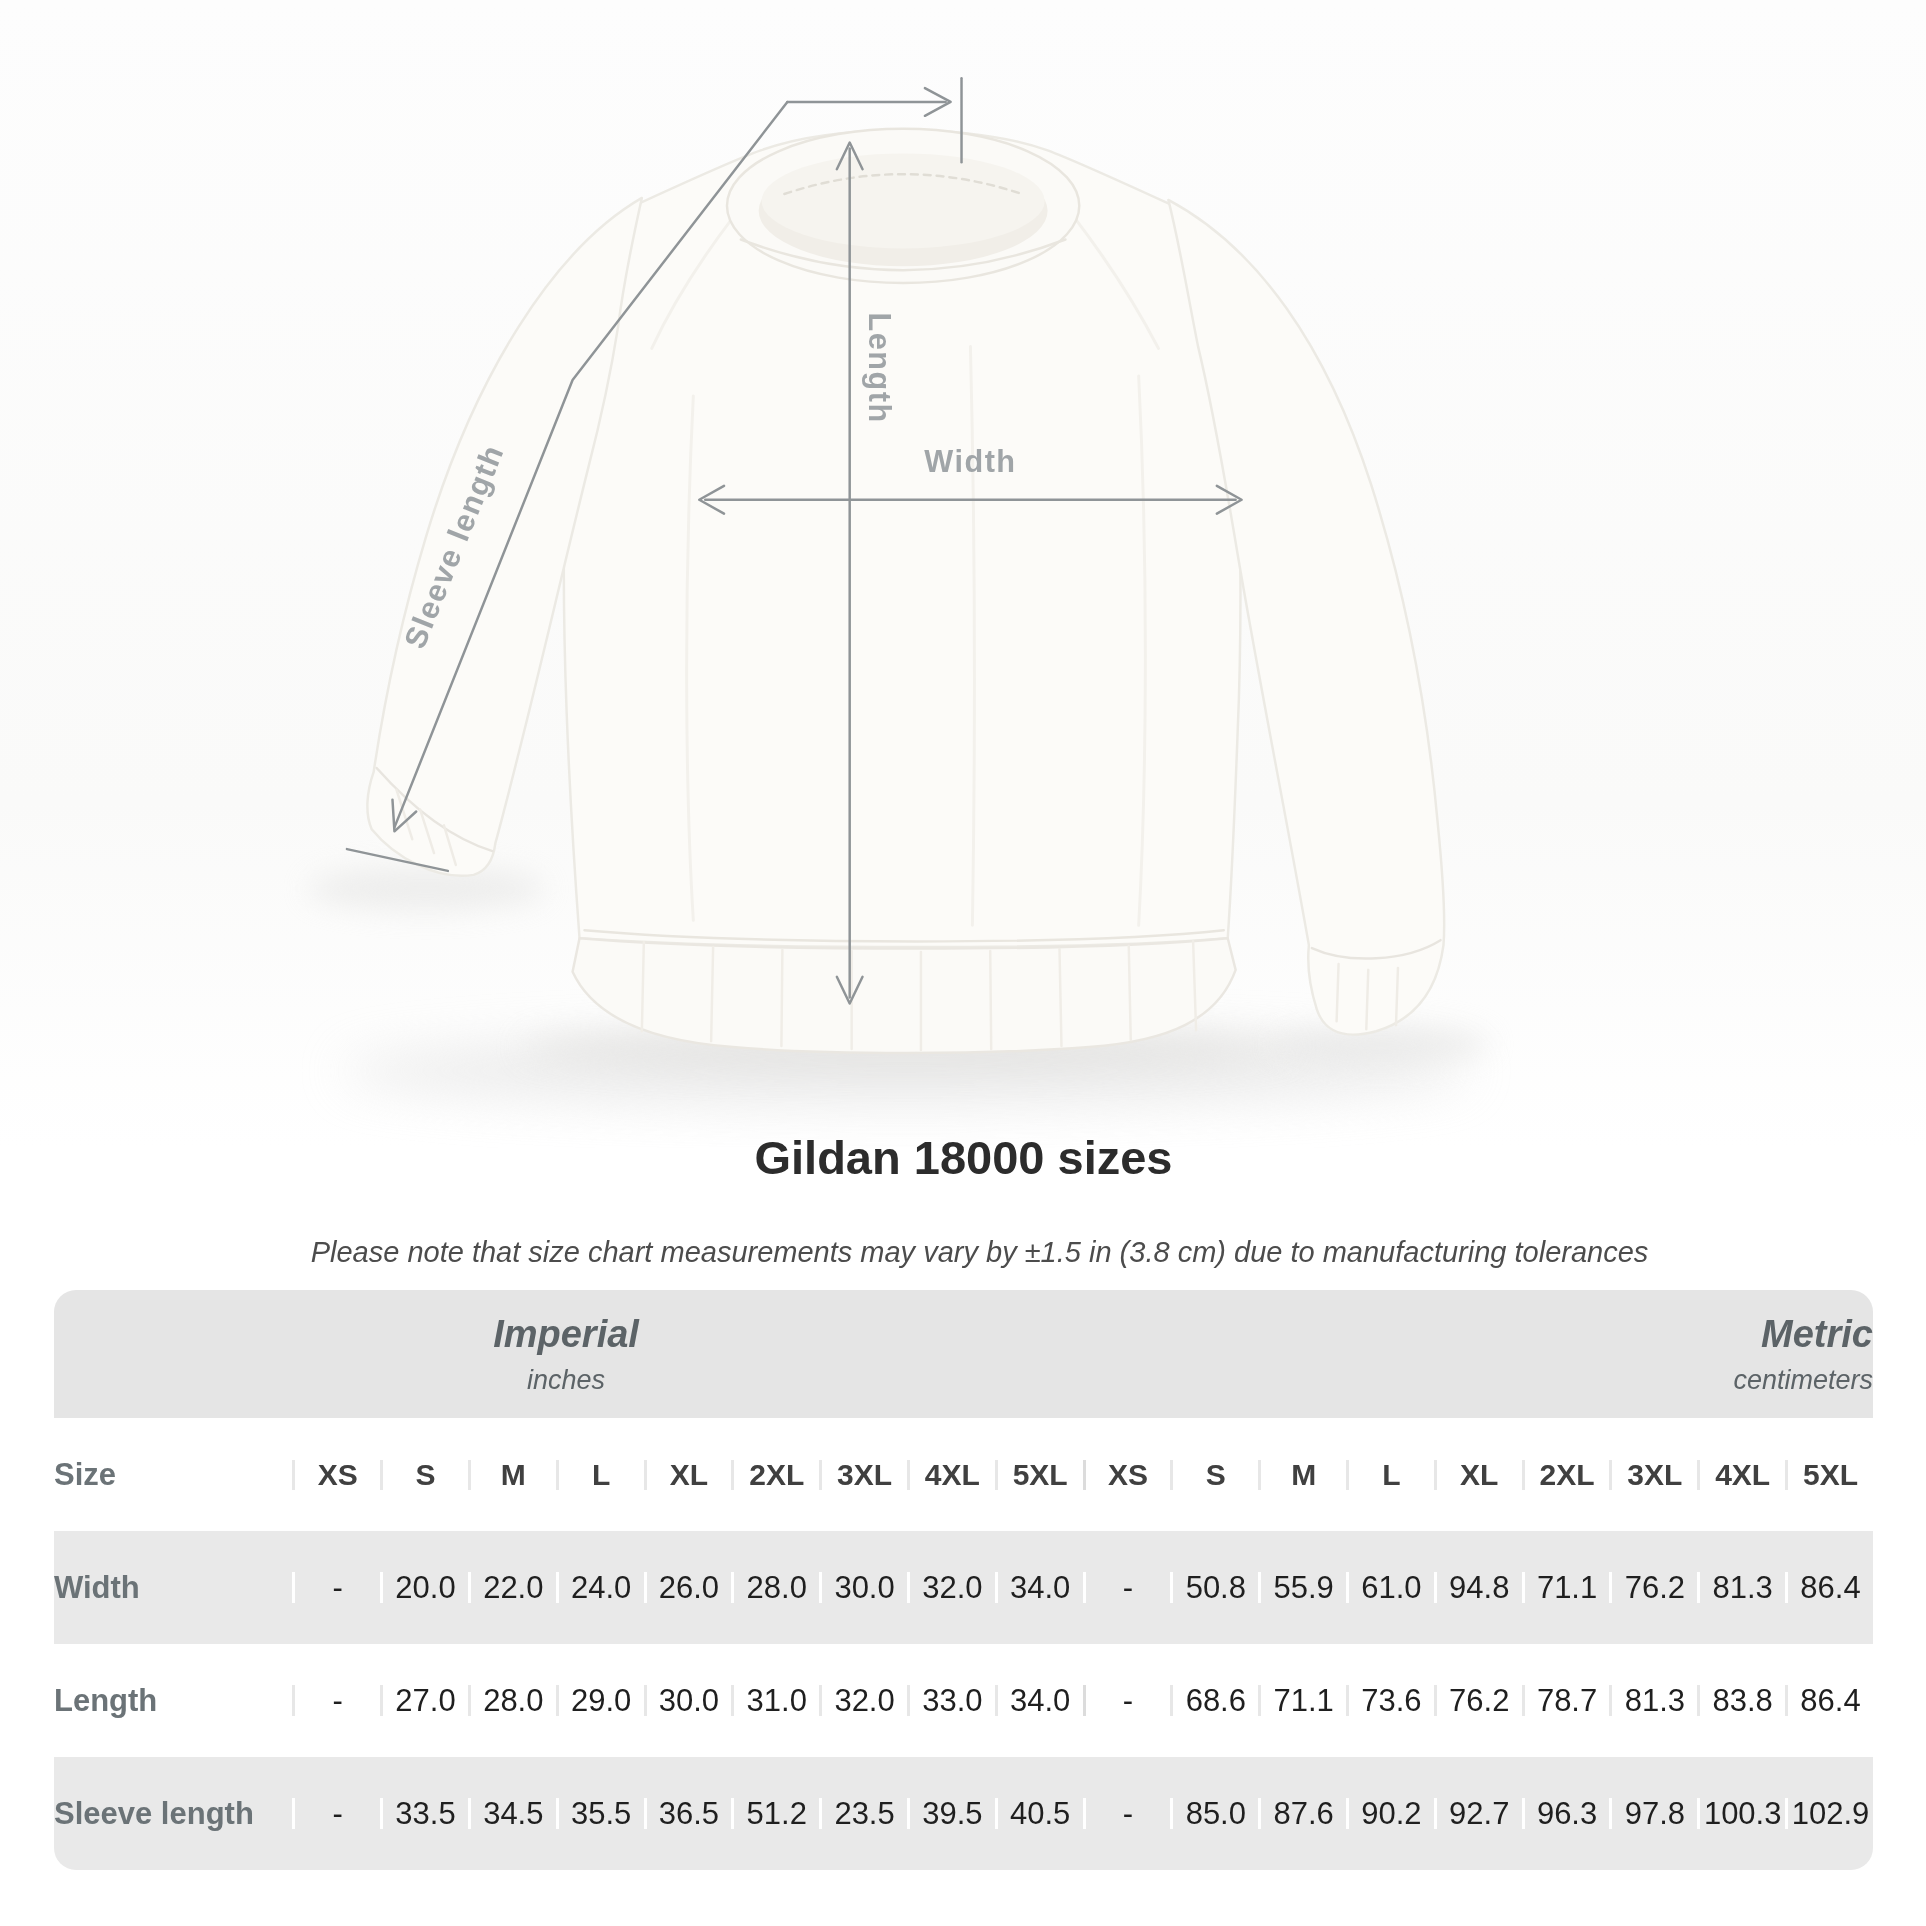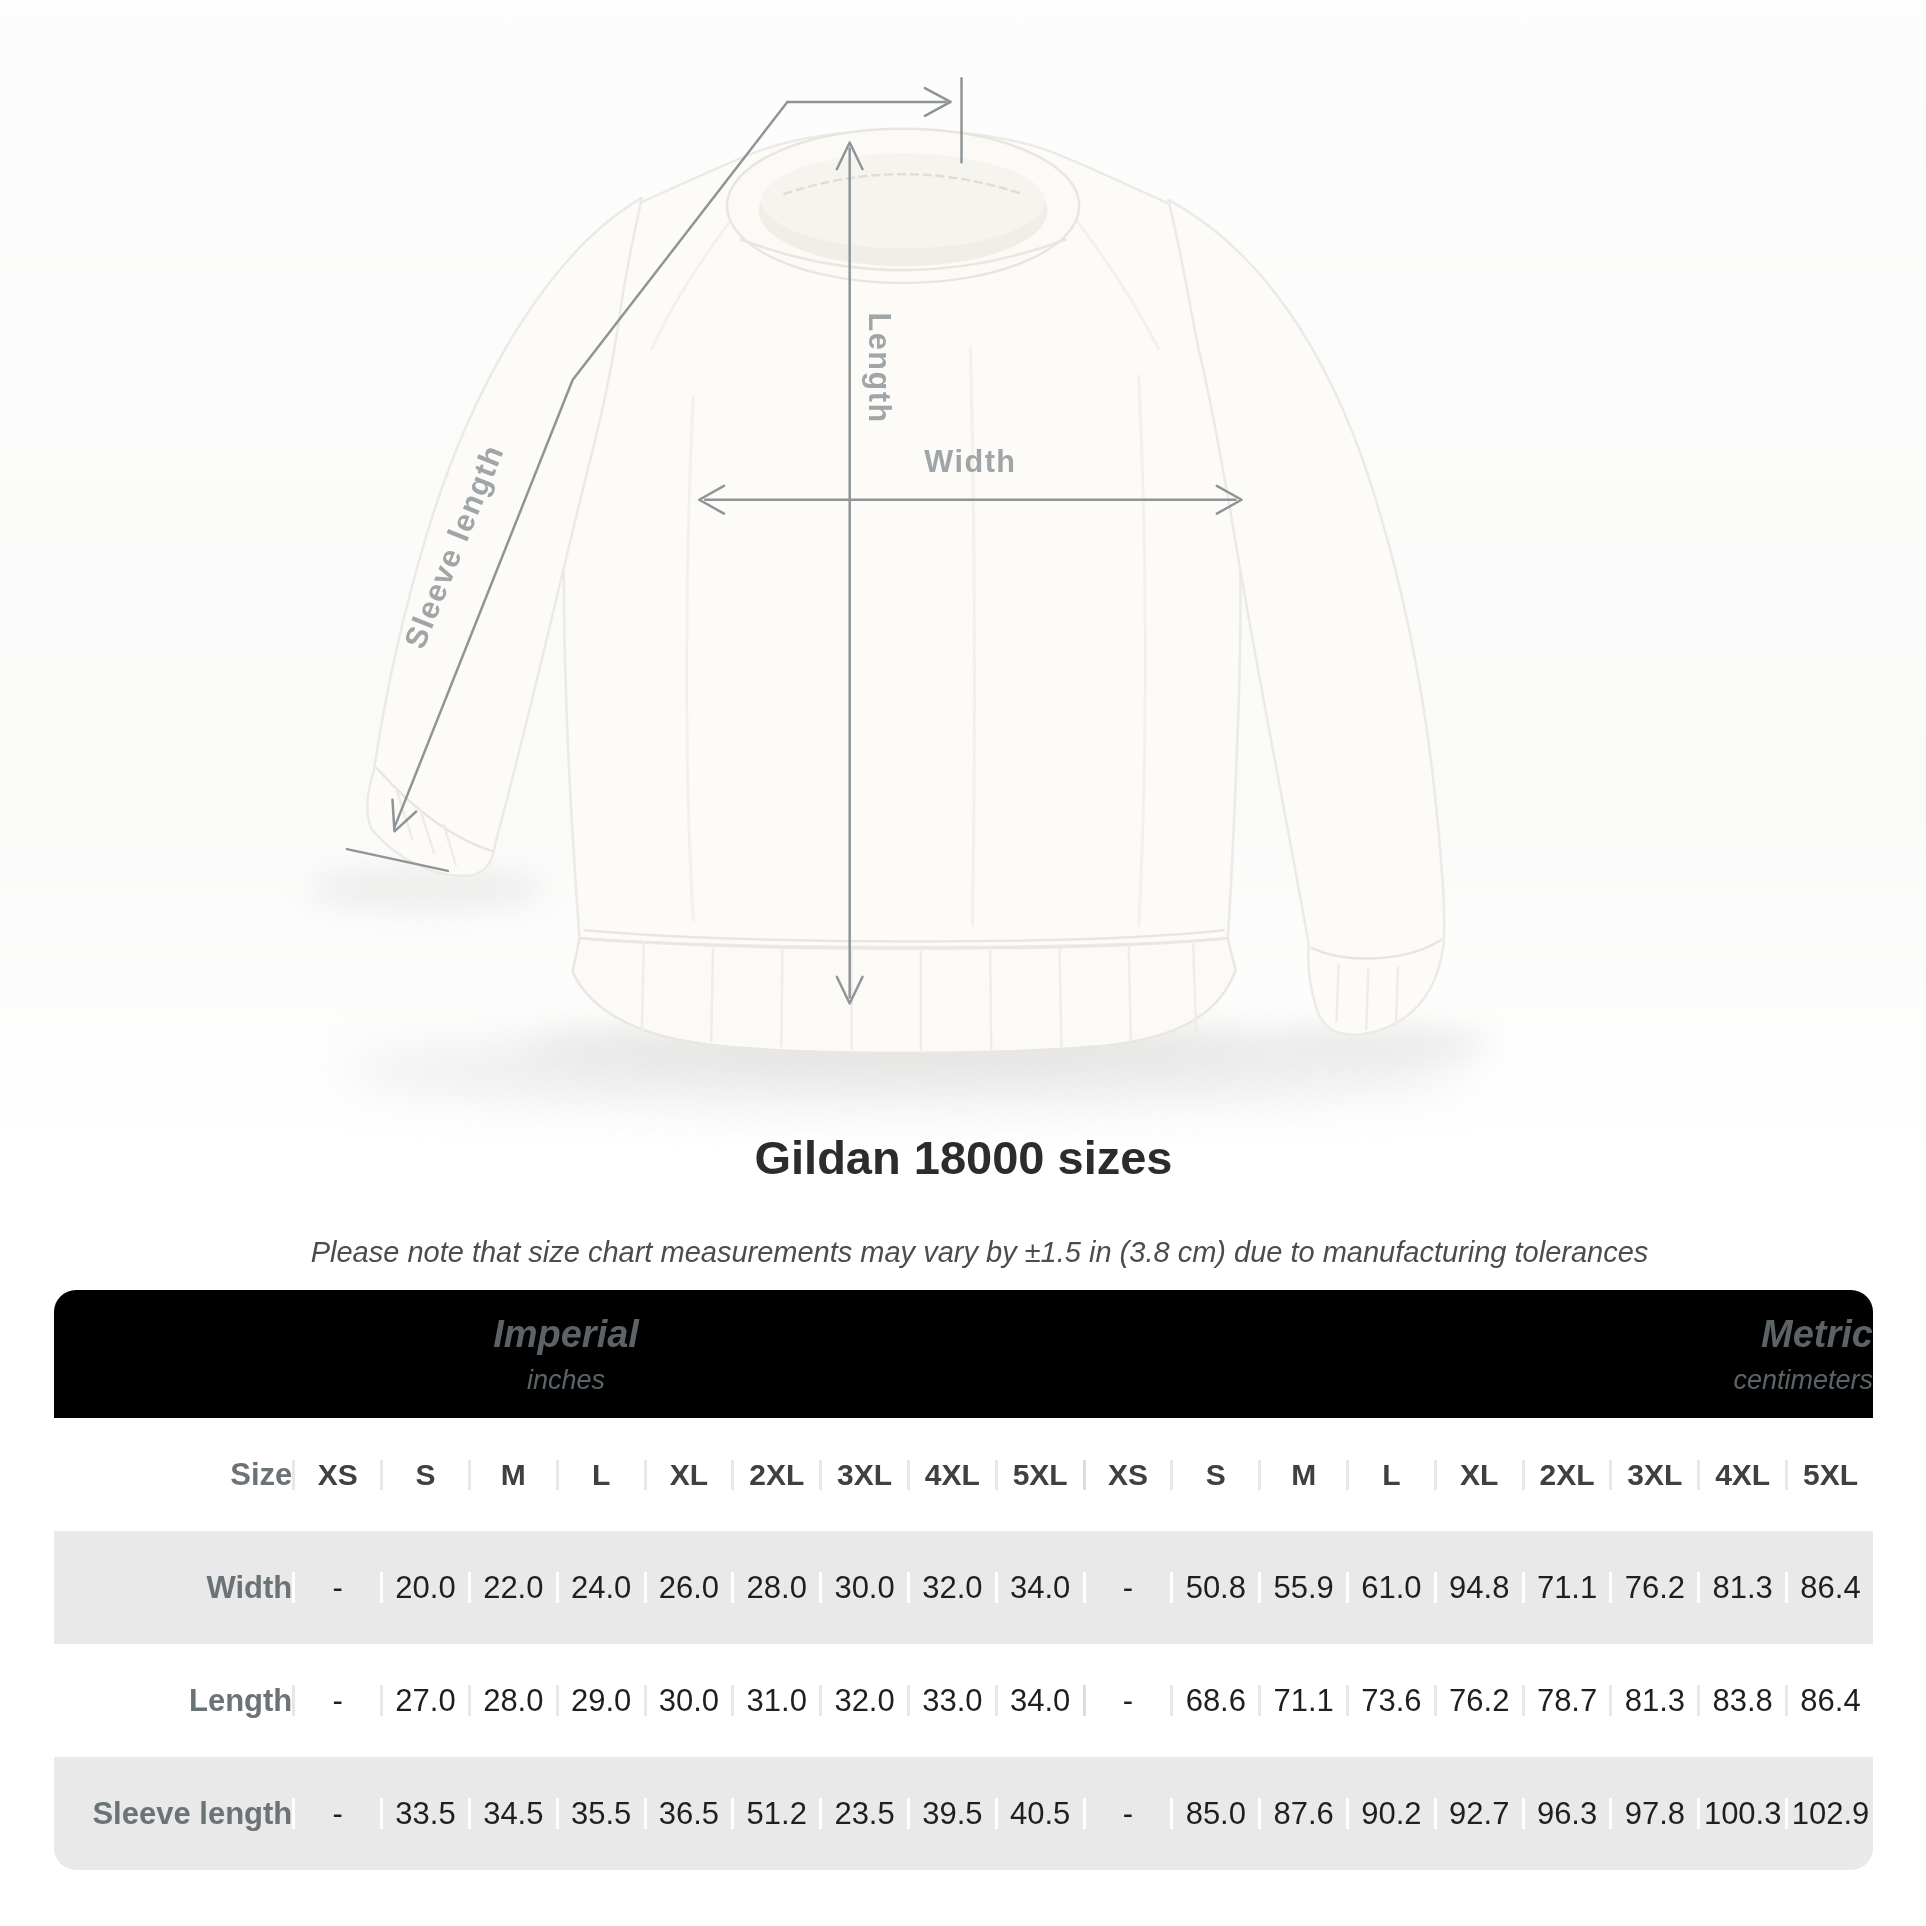--- a/index.html
+++ b/index.html
@@ -24,37 +24,37 @@
   }
   .note{
     position:absolute;left:16px;top:1236px;width:100%;
     text-align:center;font-size:29px;font-style:italic;color:#4c4c4c;
   }
   
   .size-table{
     position:absolute;left:54px;top:1290px;width:1819px;
   }
   .band{
-    height:128px;background:#000000;border-radius:22px 22px 0 0;
+    height:128px;background:#e5e5e5;border-radius:22px 22px 0 0;
     display:flex;
   }
   .band-half{
     display:flex;flex-direction:column;align-items:center;justify-content:center;gap:9px;
   }
   .half-imperial{width:56.3%;}
   .half-metric{width:43.7%;align-items:flex-end;}
   .unit-label{font-size:38px;font-weight:bold;font-style:italic;color:#5c6367;}
   .unit-sub{font-size:27px;font-style:italic;color:#5c6367;}
   .trow{display:flex;height:113px;align-items:center;}
   .r-white{background:#ffffff;--div:#e7e7e7;}
   .r-gray{background:#e9e9e9;--div:#ffffff;}
   .trow.last{border-radius:0 0 22px 22px;}
   .cell{box-sizing:border-box;}
   .clabel{
-    width:13.1%;text-align:right;font-weight:bold;color:#6b7377;font-size:31px;
+    width:13.1%;text-align:left;font-weight:bold;color:#6b7377;font-size:31px;
   }
   .cval{
     flex:1;text-align:center;font-size:31px;color:#1f1f1f;
     border-left:3px solid var(--div);
     line-height:1;
   }
   .cval.chead{font-weight:bold;color:#404040;font-size:30px;}
   .r-white .cval.group-start{border-left-color:#dcdcdc;}
 </style>
 </head>

